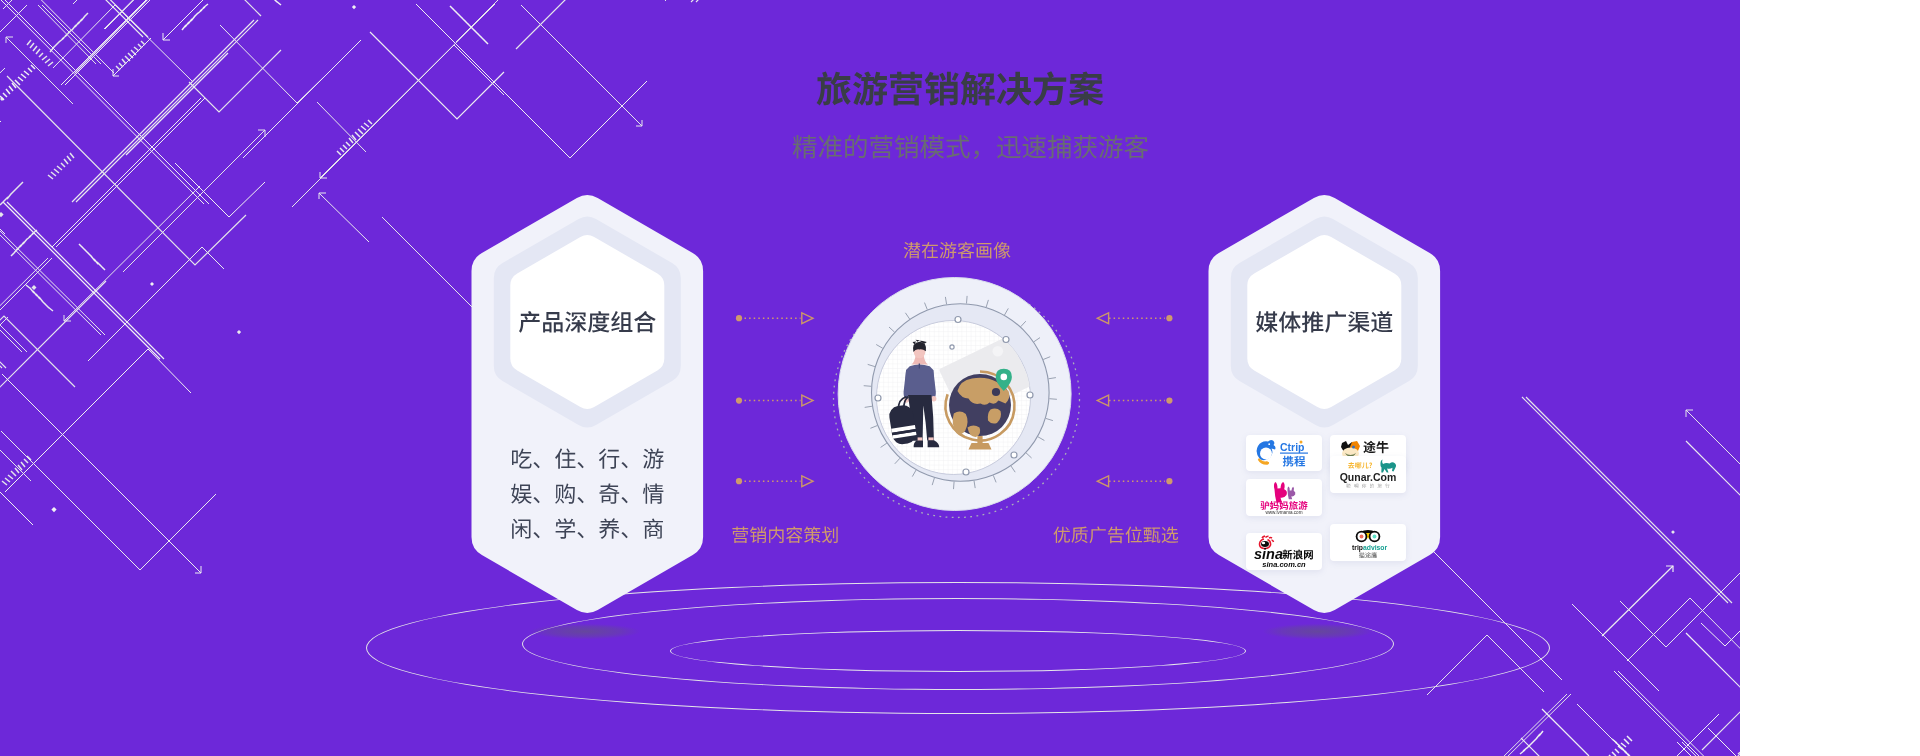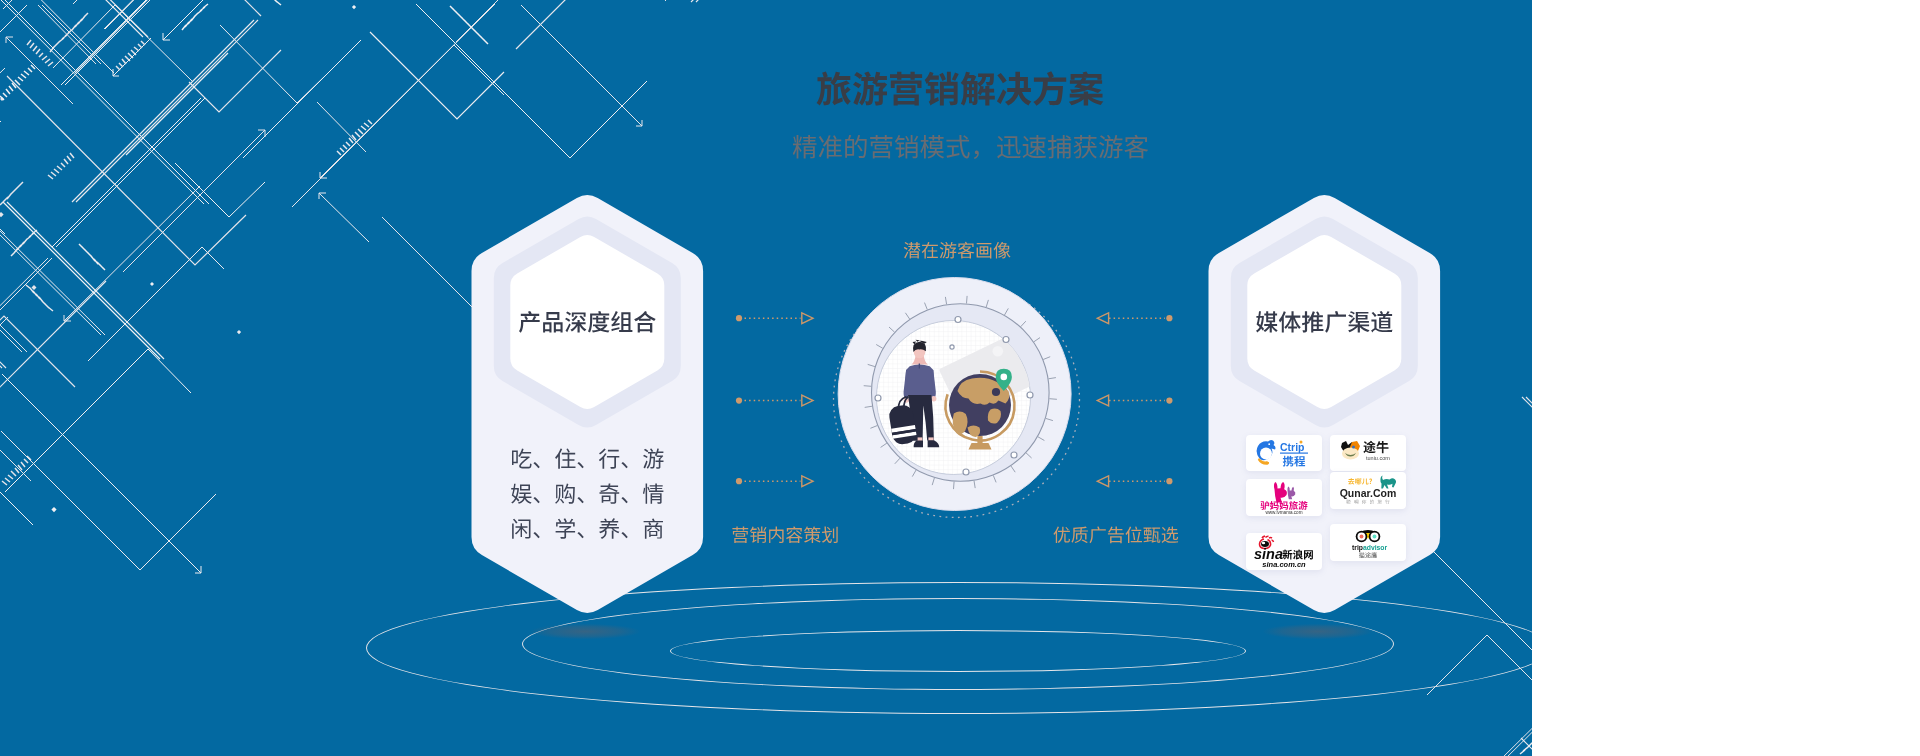--- a/index.html
+++ b/index.html
@@ -1,16 +1,16 @@
 <!DOCTYPE html>
 <html><head><meta charset="utf-8">
 <style>
 *{margin:0;padding:0;box-sizing:border-box}
 html,body{width:1920px;height:756px;background:#fff;overflow:hidden;font-family:"Liberation Sans",sans-serif}
-#page{position:relative;width:1532px;height:756px;background:#0369a1;overflow:hidden}
+#page{position:relative;width:1740px;height:756px;background:#6d28d9;overflow:hidden}
 .abs{position:absolute}
 .ell{position:absolute;border-radius:50%}
 .card{position:absolute;width:76px;height:36.5px;background:#fff;border-radius:4px;
 box-shadow:0 2px 6px rgba(105,115,165,.12);display:flex;align-items:center;justify-content:center}
 </style></head><body>
 <div id="page">
     <svg class="abs" style="left:0;top:0" width="740" height="620" viewBox="0 0 740 620">
       <path d="M105 29L242 -109" stroke="#ededf1" stroke-width="1" fill="none"></path>
       <rect x="239" y="330" width="3.0" height="3.0" fill="#e9e9ee" transform="rotate(45 239 330)"></rect>
       <path d="M48 258L-92 397M52 258L-87 397" stroke="#e6e6eb" stroke-width="1" fill="none"></path>
@@ -325,21 +325,21 @@
       </svg>
     </div>
     <div class="card" style="left:1246px;top:479.3px">
       <svg width="76" height="36.5" viewBox="0 0 76 36.5">
         <path d="M28.5 10.5 Q27 4.5 29.5 3 Q31.5 4.5 31.5 9.5 L34.5 9.3 Q34.8 4 37.2 3 Q39.5 4.8 38.2 10.3 Q42 12 40.5 16 Q38 19.5 34.5 18.7 L36 23.5 L30.5 23.5 Q28.8 17 28.5 10.5 Z" fill="#e5017d"></path>
         <path d="M41.5 11.5 Q41.2 8 42.7 7.5 Q44 8.8 43.7 11.5 L45.5 11.4 Q45.7 8.3 47.2 7.8 Q48.5 9 47.7 11.8 Q50 13 49.2 15.5 Q47.5 17.8 45.3 17.3 L46.2 20.3 L42.8 20.3 Q41.7 15.5 41.5 11.5 Z" fill="#9b59a8"></path>
         <path transform="translate(14.2,30.0)" d="M0.2 -1.6 0.4 -0.7C1.1 -0.8 2.0 -1.0 2.8 -1.2L2.7 -2.1C1.8 -1.9 0.9 -1.7 0.2 -1.6ZM6.0 -7.7C6.2 -7.4 6.5 -6.9 6.6 -6.6H4.6V-2.7C4.6 -1.6 4.6 -0.4 3.9 0.3C4.2 0.5 4.7 0.8 4.9 0.9C5.6 0.1 5.7 -1.4 5.7 -2.7V-3.2H7.9V-2.7H9.0V-6.6H7.0L7.6 -6.8C7.5 -7.2 7.2 -7.7 6.9 -8.1ZM7.9 -4.2H5.7V-5.5H7.9ZM0.8 -6.1C0.8 -5.0 0.7 -3.6 0.6 -2.8H3.0C2.9 -1.1 2.8 -0.4 2.6 -0.2C2.6 -0.1 2.5 -0.1 2.3 -0.1C2.1 -0.1 1.7 -0.1 1.3 -0.1C1.5 0.1 1.6 0.5 1.6 0.8C2.1 0.9 2.5 0.9 2.8 0.8C3.1 0.8 3.3 0.7 3.5 0.4C3.8 0.1 4.0 -0.8 4.1 -3.2C4.1 -3.4 4.1 -3.6 4.1 -3.6H3.5C3.6 -4.7 3.7 -6.4 3.7 -7.7H0.5V-6.7H2.7C2.6 -5.7 2.5 -4.5 2.5 -3.6H1.6C1.7 -4.4 1.7 -5.3 1.8 -6.1Z M13.2 -2.1V-1.1H16.8V-2.1ZM13.9 -6.2C13.8 -5.2 13.7 -3.8 13.5 -3.0H13.8L17.4 -3.0C17.2 -1.2 17.0 -0.5 16.8 -0.3C16.7 -0.2 16.6 -0.2 16.5 -0.2C16.3 -0.2 15.9 -0.2 15.6 -0.2C15.7 0.1 15.8 0.5 15.9 0.8C16.3 0.8 16.7 0.8 17.0 0.8C17.3 0.8 17.5 0.7 17.8 0.4C18.1 0.0 18.3 -1.0 18.5 -3.5C18.5 -3.6 18.5 -4.0 18.5 -4.0H17.5C17.6 -5.1 17.8 -6.5 17.8 -7.6L17.0 -7.6L16.8 -7.6H13.4V-6.6H16.7C16.6 -5.8 16.5 -4.8 16.4 -4.0H14.7C14.8 -4.6 14.9 -5.4 14.9 -6.1ZM12.2 -5.1C12.1 -4.1 12.0 -3.2 11.7 -2.4L11.1 -2.9C11.3 -3.6 11.4 -4.3 11.6 -5.1ZM9.9 -2.6C10.3 -2.2 10.8 -1.8 11.2 -1.4C10.8 -0.8 10.4 -0.4 9.8 -0.1C10.0 0.2 10.3 0.6 10.5 0.8C11.1 0.5 11.6 0.0 12.0 -0.6C12.2 -0.3 12.4 -0.1 12.6 0.1L13.3 -0.7C13.1 -1.0 12.8 -1.3 12.5 -1.6C13.0 -2.7 13.2 -4.2 13.3 -6.1L12.7 -6.2L12.5 -6.2H11.8C11.9 -6.8 11.9 -7.4 12.0 -8.0L10.9 -8.1C10.9 -7.5 10.8 -6.8 10.7 -6.2H9.9V-5.1H10.5C10.4 -4.2 10.1 -3.3 9.9 -2.6Z M22.7 -2.1V-1.1H26.3V-2.1ZM23.4 -6.2C23.3 -5.2 23.2 -3.8 23.0 -3.0H23.3L26.9 -3.0C26.7 -1.2 26.5 -0.5 26.3 -0.3C26.2 -0.2 26.1 -0.2 26.0 -0.2C25.8 -0.2 25.4 -0.2 25.1 -0.2C25.2 0.1 25.3 0.5 25.4 0.8C25.8 0.8 26.2 0.8 26.5 0.8C26.8 0.8 27.0 0.7 27.3 0.4C27.6 0.0 27.8 -1.0 28.0 -3.5C28.0 -3.6 28.0 -4.0 28.0 -4.0H27.0C27.1 -5.1 27.3 -6.5 27.3 -7.6L26.5 -7.6L26.3 -7.6H22.9V-6.6H26.2C26.1 -5.8 26.0 -4.8 25.9 -4.0H24.2C24.3 -4.6 24.4 -5.4 24.4 -6.1ZM21.7 -5.1C21.6 -4.1 21.5 -3.2 21.2 -2.4L20.6 -2.9C20.8 -3.6 20.9 -4.3 21.1 -5.1ZM19.4 -2.6C19.8 -2.2 20.3 -1.8 20.7 -1.4C20.3 -0.8 19.9 -0.4 19.3 -0.1C19.5 0.2 19.8 0.6 20.0 0.8C20.6 0.5 21.1 0.0 21.5 -0.6C21.7 -0.3 21.9 -0.1 22.1 0.1L22.8 -0.7C22.6 -1.0 22.3 -1.3 22.0 -1.6C22.5 -2.7 22.7 -4.2 22.8 -6.1L22.2 -6.2L22.0 -6.2H21.3C21.4 -6.8 21.4 -7.4 21.5 -8.0L20.4 -8.1C20.4 -7.5 20.3 -6.8 20.2 -6.2H19.4V-5.1H20.0C19.9 -4.2 19.6 -3.3 19.4 -2.6Z M36.5 -5.8C35.8 -5.4 34.6 -5.0 33.4 -4.8C33.7 -5.1 33.9 -5.5 34.1 -5.9H37.5V-6.9H34.5C34.6 -7.2 34.7 -7.5 34.8 -7.9L33.7 -8.1C33.5 -7.2 33.1 -6.3 32.6 -5.6V-6.6H30.9L31.6 -6.8C31.5 -7.2 31.3 -7.7 31.1 -8.1L30.1 -7.8C30.3 -7.4 30.4 -6.9 30.5 -6.6H28.9V-5.5H29.8V-4.2C29.8 -2.9 29.7 -1.3 28.7 0.2C28.9 0.4 29.3 0.6 29.5 0.9C30.5 -0.5 30.7 -2.2 30.8 -3.6H31.5C31.4 -1.3 31.4 -0.5 31.2 -0.3C31.1 -0.2 31.1 -0.2 31.0 -0.2C30.8 -0.2 30.6 -0.2 30.3 -0.2C30.4 0.0 30.5 0.5 30.6 0.8C30.9 0.8 31.3 0.8 31.5 0.7C31.7 0.7 31.9 0.6 32.1 0.3C32.4 -0.0 32.4 -1.1 32.5 -4.2C32.5 -4.3 32.5 -4.6 32.5 -4.6H30.8V-5.5H32.6C32.5 -5.4 32.4 -5.3 32.3 -5.2C32.5 -5.0 33.0 -4.7 33.2 -4.5L33.2 -4.5V-1.0C33.2 -0.5 33.0 -0.2 32.8 -0.0C32.9 0.1 33.2 0.6 33.3 0.8C33.5 0.6 33.9 0.5 35.6 -0.3C35.5 -0.5 35.5 -1.0 35.5 -1.3L34.3 -0.8V-4.0L34.9 -4.2C35.2 -2.1 35.7 -0.3 36.9 0.7C37.1 0.4 37.4 -0.1 37.7 -0.3C37.1 -0.7 36.7 -1.4 36.4 -2.3C36.8 -2.6 37.2 -3.0 37.6 -3.4L36.8 -4.1C36.6 -3.9 36.4 -3.6 36.1 -3.3C36.0 -3.7 35.9 -4.1 35.9 -4.4C36.4 -4.6 37.0 -4.8 37.4 -5.0Z M38.3 -4.6C38.7 -4.4 39.4 -4.0 39.8 -3.7L40.4 -4.6C40.1 -4.9 39.4 -5.2 38.9 -5.4ZM38.4 0.2 39.4 0.7C39.8 -0.2 40.1 -1.3 40.4 -2.4L39.5 -2.9C39.2 -1.8 38.7 -0.6 38.4 0.2ZM41.2 -7.8C41.5 -7.4 41.7 -7.0 41.8 -6.7L40.5 -6.7V-5.6H41.1C41.1 -3.4 41.0 -1.2 39.9 0.1C40.1 0.3 40.5 0.6 40.6 0.8C41.6 -0.3 41.9 -1.8 42.1 -3.5H42.7C42.6 -1.4 42.5 -0.6 42.4 -0.4C42.3 -0.3 42.2 -0.2 42.1 -0.2C42.0 -0.2 41.7 -0.2 41.4 -0.3C41.6 0.0 41.7 0.5 41.7 0.8C42.1 0.8 42.4 0.8 42.7 0.7C42.9 0.7 43.1 0.6 43.3 0.3C43.5 -0.0 43.6 -1.1 43.7 -4.1C43.7 -4.3 43.7 -4.6 43.7 -4.6H42.2L42.2 -5.6H43.6C43.5 -5.5 43.4 -5.3 43.3 -5.2C43.6 -5.0 44.0 -4.8 44.2 -4.6V-4.2H45.5C45.4 -4.0 45.2 -3.8 45.1 -3.7V-2.9H43.8V-1.9H45.1V-0.3C45.1 -0.2 45.0 -0.2 44.9 -0.2C44.8 -0.2 44.3 -0.2 44.0 -0.2C44.1 0.1 44.2 0.5 44.3 0.8C44.9 0.8 45.4 0.8 45.7 0.7C46.0 0.5 46.1 0.2 46.1 -0.3V-1.9H47.2V-2.9H46.1V-3.4C46.5 -3.8 46.9 -4.3 47.3 -4.7L46.6 -5.2L46.4 -5.2H44.6C44.7 -5.4 44.8 -5.6 44.9 -5.9H47.2V-6.9H45.2C45.3 -7.2 45.4 -7.6 45.4 -7.9L44.3 -8.1C44.2 -7.4 44.1 -6.6 43.8 -6.0V-6.7H42.3L43.0 -7.0C42.9 -7.3 42.6 -7.8 42.3 -8.2ZM38.6 -7.2C39.1 -6.9 39.8 -6.5 40.1 -6.2L40.5 -6.7L40.8 -7.1C40.4 -7.3 39.7 -7.7 39.2 -8.0Z" fill="#e5017d"></path>
         <text x="38" y="34.5" font-size="4.6" fill="#333" text-anchor="middle" font-family="Liberation Sans">www.lvmama.com</text>
       </svg>
     </div>
-    <div class="card" style="left:1330px;top:472px">
+    <div class="card" style="left:1330px;top:456px">
       <svg width="76" height="36.5" viewBox="0 0 76 36.5">
         <path transform="translate(17.7,12.0)" d="M1.0 0.4C1.3 0.3 1.8 0.3 5.4 0.0C5.5 0.2 5.6 0.4 5.7 0.6L6.5 0.2C6.2 -0.5 5.5 -1.4 4.9 -2.1L4.1 -1.8C4.4 -1.5 4.6 -1.1 4.9 -0.7L2.1 -0.6C2.5 -1.1 3.0 -1.7 3.4 -2.3H6.7V-3.1H3.9V-4.1H6.2V-5.0H3.9V-6.0H3.1V-5.0H0.9V-4.1H3.1V-3.1H0.3V-2.3H2.3C1.9 -1.6 1.4 -1.0 1.2 -0.8C1.0 -0.6 0.9 -0.4 0.7 -0.4C0.8 -0.1 0.9 0.3 1.0 0.4Z M10.8 -4.9 10.8 -4.0H10.4V-4.9ZM9.3 -2.3V-1.6H9.6C9.5 -1.0 9.2 -0.4 8.8 0.1C8.9 0.2 9.2 0.5 9.3 0.6C9.8 0.0 10.1 -0.8 10.3 -1.6H10.7C10.7 -0.8 10.7 -0.4 10.6 -0.3C10.6 -0.1 10.5 -0.1 10.4 -0.1C10.3 -0.1 10.2 -0.1 10.0 -0.1C10.1 0.1 10.2 0.4 10.2 0.6C10.4 0.6 10.6 0.6 10.8 0.6C11.0 0.5 11.1 0.5 11.2 0.2C11.4 -0.1 11.4 -1.4 11.4 -5.3C11.5 -5.4 11.5 -5.6 11.5 -5.6H9.3V-4.9H9.7V-4.0H9.3V-3.3H9.7C9.7 -3.0 9.7 -2.7 9.7 -2.3ZM10.8 -3.3 10.8 -2.3H10.4C10.4 -2.7 10.4 -3.0 10.4 -3.3ZM11.7 -5.6V0.6H12.4V-5.0H12.9C12.8 -4.4 12.7 -3.6 12.6 -3.1C12.9 -2.5 12.9 -2.0 12.9 -1.6C12.9 -1.4 12.9 -1.2 12.9 -1.1C12.8 -1.1 12.8 -1.1 12.7 -1.1C12.6 -1.1 12.6 -1.1 12.5 -1.1C12.6 -0.9 12.6 -0.6 12.6 -0.4C12.8 -0.4 12.9 -0.4 13.0 -0.4C13.1 -0.4 13.3 -0.4 13.3 -0.5C13.5 -0.7 13.6 -1.0 13.6 -1.5C13.6 -2.0 13.6 -2.5 13.2 -3.1C13.4 -3.7 13.6 -4.7 13.7 -5.4L13.2 -5.7L13.1 -5.6ZM7.4 -5.3V-0.5H8.1V-1.2H9.1V-5.3ZM8.1 -4.6H8.5V-2.0H8.1Z M15.7 -5.6V-3.4C15.7 -2.2 15.5 -0.9 14.1 -0.0C14.3 0.1 14.6 0.4 14.7 0.6C16.4 -0.4 16.5 -2.0 16.5 -3.4V-5.6ZM18.2 -5.6V-0.7C18.2 0.3 18.4 0.5 19.1 0.5C19.3 0.5 19.7 0.5 19.9 0.5C20.6 0.5 20.8 0.0 20.8 -1.3C20.6 -1.3 20.3 -1.5 20.0 -1.6C20.0 -0.6 20.0 -0.3 19.8 -0.3C19.7 -0.3 19.4 -0.3 19.3 -0.3C19.1 -0.3 19.1 -0.3 19.1 -0.7V-5.6Z M22.2 -1.8H23.1C23.0 -2.8 24.3 -3.1 24.3 -4.1C24.3 -5.0 23.6 -5.4 22.8 -5.4C22.2 -5.4 21.7 -5.1 21.3 -4.7L21.9 -4.2C22.1 -4.4 22.4 -4.6 22.7 -4.6C23.0 -4.6 23.3 -4.4 23.3 -4.0C23.3 -3.3 22.1 -2.9 22.2 -1.8ZM22.7 0.1C23.1 0.1 23.3 -0.2 23.3 -0.6C23.3 -1.0 23.1 -1.2 22.7 -1.2C22.3 -1.2 22.1 -1.0 22.1 -0.6C22.1 -0.2 22.3 0.1 22.7 0.1Z" fill="#f7b52c"></path>
         <path d="M50.5 9.5 Q50 4.5 52.5 3.5 Q51.5 6 53 8 Q56 6.5 59.5 7.5 Q62.5 5.5 64.5 7 Q67 9 65.5 11.5 L63.5 15.5 L62 15 L62.5 11.8 Q60 13.5 57 12.5 L58.5 16.5 L56.8 16.5 L54.5 13 L53 16.5 L51.3 16.5 L51.5 11.5 Q50.8 10.8 50.5 9.5 Z" fill="#1a9489"></path>
         <text x="38" y="24.5" font-size="10.5" font-weight="bold" fill="#222" text-anchor="middle" font-family="Liberation Sans">Qunar.Com</text>
         <path transform="translate(16.2,31.5)" d="M2.3 -3.7C2.4 -3.5 2.6 -3.2 2.7 -3.0L3.0 -3.1C2.9 -3.3 2.7 -3.6 2.6 -3.8ZM2.4 -2.6H3.9V-1.8H2.4ZM3.8 -1.0C3.9 -0.7 4.1 -0.3 4.2 0.0L4.5 -0.1C4.4 -0.4 4.2 -0.8 4.0 -1.1ZM2.8 -1.3C3.0 -1.1 3.2 -0.8 3.3 -0.6L3.6 -0.7C3.5 -0.9 3.2 -1.3 3.0 -1.5ZM2.5 -1.2V-0.1C2.5 0.2 2.6 0.3 2.9 0.3C3.0 0.3 3.4 0.3 3.5 0.3C3.8 0.3 3.9 0.2 3.9 -0.4C3.8 -0.4 3.7 -0.5 3.6 -0.5C3.6 -0.1 3.6 0.0 3.5 0.0C3.4 0.0 3.0 0.0 3.0 0.0C2.8 0.0 2.8 -0.0 2.8 -0.1V-1.2ZM2.1 -1.0C2.1 -0.7 2.0 -0.3 1.8 -0.0L2.1 0.1C2.2 -0.2 2.3 -0.6 2.4 -1.0ZM0.2 -0.6 0.2 -0.3 1.4 -0.6V0.4H1.7V-0.6L1.9 -0.7L1.9 -1.0L1.7 -0.9V-3.4H1.9V-3.7H0.2V-3.4H0.5V-0.7ZM0.8 -3.4H1.4V-2.7H0.8ZM0.8 -2.4H1.4V-1.8H0.8ZM0.8 -1.5H1.4V-0.9L0.8 -0.7ZM2.1 -2.9V-1.6H4.2V-2.9H3.6C3.7 -3.2 3.9 -3.5 4.0 -3.7L3.7 -3.9C3.6 -3.6 3.4 -3.2 3.3 -2.9Z M9.4 -2.1V-1.2H8.5V-2.1ZM9.4 -2.4H8.5V-3.3H9.4ZM8.2 -3.6V-0.4H8.5V-0.8H9.7V-3.6ZM11.7 -3.3V-2.5H10.4V-3.3ZM10.1 -3.7V-2.0C10.1 -1.3 10.0 -0.4 9.2 0.2C9.3 0.2 9.4 0.3 9.5 0.4C10.0 -0.0 10.3 -0.6 10.4 -1.1H11.7V-0.1C11.7 -0.0 11.7 0.0 11.6 0.0C11.5 0.0 11.2 0.0 10.9 0.0C11.0 0.1 11.1 0.3 11.1 0.4C11.5 0.4 11.7 0.3 11.9 0.3C12.0 0.2 12.1 0.1 12.1 -0.1V-3.7ZM11.7 -2.2V-1.4H10.4C10.4 -1.6 10.4 -1.8 10.4 -2.0V-2.2Z M17.7 -1.9C17.5 -1.3 17.3 -0.8 17.0 -0.4C17.1 -0.4 17.3 -0.3 17.3 -0.3C17.6 -0.6 17.9 -1.2 18.0 -1.8ZM19.1 -1.8C19.3 -1.3 19.6 -0.7 19.6 -0.3L20.0 -0.4C19.9 -0.8 19.7 -1.4 19.4 -1.9ZM17.7 -3.8C17.6 -3.2 17.3 -2.5 17.0 -2.1C17.1 -2.0 17.2 -1.9 17.3 -1.9C17.4 -2.1 17.6 -2.4 17.7 -2.7H18.4V-0.1C18.4 0.0 18.4 0.0 18.3 0.0C18.3 0.0 18.1 0.0 17.9 0.0C17.9 0.1 18.0 0.3 18.0 0.4C18.3 0.4 18.5 0.4 18.6 0.3C18.7 0.2 18.8 0.1 18.8 -0.1V-2.7H19.6C19.6 -2.4 19.5 -2.2 19.5 -2.0L19.8 -2.0C19.9 -2.2 20.0 -2.6 20.0 -2.9L19.8 -3.0L19.7 -3.0H17.8C17.9 -3.2 18.0 -3.5 18.1 -3.8ZM16.8 -3.8C16.6 -3.1 16.1 -2.5 15.7 -2.0C15.7 -1.9 15.8 -1.8 15.9 -1.7C16.0 -1.8 16.2 -2.0 16.3 -2.2V0.4H16.7V-2.8C16.8 -3.1 17.0 -3.4 17.1 -3.7Z M25.9 -1.9C26.2 -1.6 26.5 -1.1 26.6 -0.9L26.9 -1.1C26.8 -1.3 26.5 -1.8 26.2 -2.1ZM24.5 -3.9C24.5 -3.7 24.4 -3.3 24.3 -3.1H23.8V0.2H24.1V-0.1H25.4V-3.1H24.6C24.7 -3.3 24.8 -3.6 24.9 -3.8ZM24.1 -2.8H25.1V-1.8H24.1ZM24.1 -0.4V-1.5H25.1V-0.4ZM26.2 -3.9C26.0 -3.2 25.8 -2.6 25.4 -2.2C25.5 -2.2 25.7 -2.1 25.7 -2.0C25.9 -2.2 26.0 -2.5 26.2 -2.8H27.3C27.3 -1.0 27.2 -0.3 27.1 -0.1C27.0 -0.0 27.0 -0.0 26.9 -0.0C26.8 -0.0 26.5 -0.0 26.2 -0.1C26.2 0.0 26.3 0.2 26.3 0.3C26.6 0.3 26.8 0.3 27.0 0.3C27.1 0.3 27.2 0.2 27.4 0.1C27.5 -0.1 27.6 -0.9 27.7 -3.0C27.7 -3.0 27.7 -3.1 27.7 -3.1H26.3C26.4 -3.4 26.4 -3.6 26.5 -3.8Z M32.1 -3.8C32.2 -3.6 32.3 -3.3 32.3 -3.1L32.6 -3.2C32.6 -3.4 32.5 -3.7 32.4 -3.9ZM33.8 -3.9C33.7 -3.3 33.4 -2.8 33.1 -2.5C33.2 -2.4 33.3 -2.3 33.4 -2.2C33.5 -2.4 33.7 -2.7 33.8 -2.9H35.6V-3.2H34.0C34.0 -3.4 34.1 -3.6 34.1 -3.8ZM35.2 -2.8C34.8 -2.6 34.1 -2.4 33.5 -2.3V-0.3C33.5 -0.1 33.5 0.0 33.4 0.1C33.4 0.1 33.5 0.3 33.6 0.3C33.6 0.3 33.8 0.2 34.6 -0.2C34.6 -0.3 34.6 -0.4 34.6 -0.5L33.9 -0.2V-2.1L34.3 -2.2C34.5 -1.1 34.8 -0.2 35.4 0.3C35.4 0.2 35.5 0.1 35.6 0.0C35.3 -0.2 35.0 -0.7 34.8 -1.2C35.1 -1.4 35.3 -1.6 35.6 -1.8L35.3 -2.0C35.2 -1.8 34.9 -1.6 34.7 -1.5C34.7 -1.7 34.6 -2.0 34.6 -2.3C34.9 -2.4 35.2 -2.5 35.5 -2.6ZM31.4 -3.1V-2.8H31.9V-2.1C31.9 -1.4 31.9 -0.6 31.3 0.2C31.4 0.2 31.5 0.3 31.6 0.4C32.1 -0.3 32.2 -1.1 32.2 -1.9H32.8C32.7 -0.6 32.7 -0.1 32.6 -0.0C32.6 0.0 32.6 0.0 32.5 0.0C32.4 0.0 32.3 0.0 32.1 0.0C32.2 0.1 32.2 0.2 32.2 0.3C32.4 0.3 32.5 0.3 32.6 0.3C32.8 0.3 32.8 0.3 32.9 0.2C33.0 0.0 33.0 -0.5 33.1 -2.0C33.1 -2.1 33.1 -2.2 33.1 -2.2H32.2V-2.8H33.2V-3.1Z M41.0 -3.6V-3.3H43.3V-3.6ZM40.2 -3.9C40.0 -3.5 39.5 -3.1 39.2 -2.9C39.2 -2.8 39.3 -2.7 39.4 -2.6C39.8 -2.9 40.3 -3.3 40.6 -3.7ZM40.8 -2.3V-2.0H42.3V-0.1C42.3 -0.0 42.3 0.0 42.2 0.0C42.1 0.0 41.8 0.0 41.5 0.0C41.6 0.1 41.6 0.3 41.6 0.4C42.1 0.4 42.3 0.4 42.5 0.3C42.6 0.2 42.7 0.1 42.7 -0.1V-2.0H43.4V-2.3ZM40.4 -2.9C40.1 -2.4 39.6 -1.8 39.1 -1.5C39.2 -1.4 39.3 -1.3 39.4 -1.2C39.5 -1.3 39.7 -1.5 39.9 -1.7V0.4H40.2V-2.1C40.4 -2.3 40.6 -2.5 40.7 -2.8Z" fill="#999"></path>
       </svg>
     </div>
     <div class="card" style="left:1246px;top:533px">
       <svg width="76" height="36.5" viewBox="0 0 76 36.5">
         <path d="M18 6 Q14 7 13.5 11 Q13.5 15 18 15.5 Q23 16 24.5 12 Q25 8 21.5 6.5 M16 5 Q17 3.5 19 3 M19.5 4.5 Q20.5 3 22.5 3.2 M23 5 Q24.5 4 26 5 M25.5 7 Q27 7 27.5 9" stroke="#e6162d" stroke-width="1.6" fill="none"></path>

